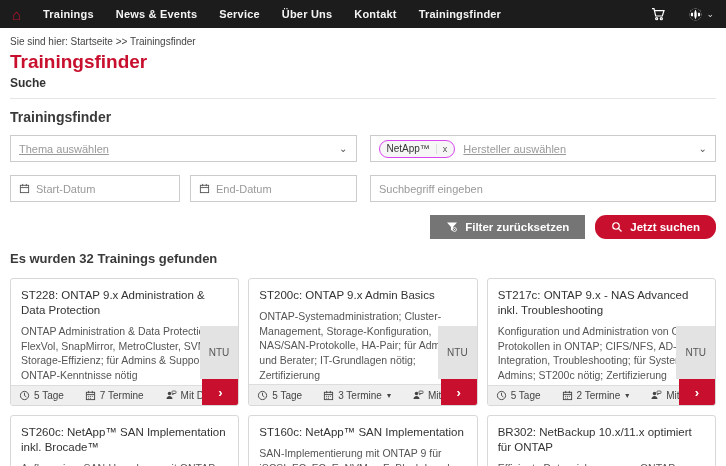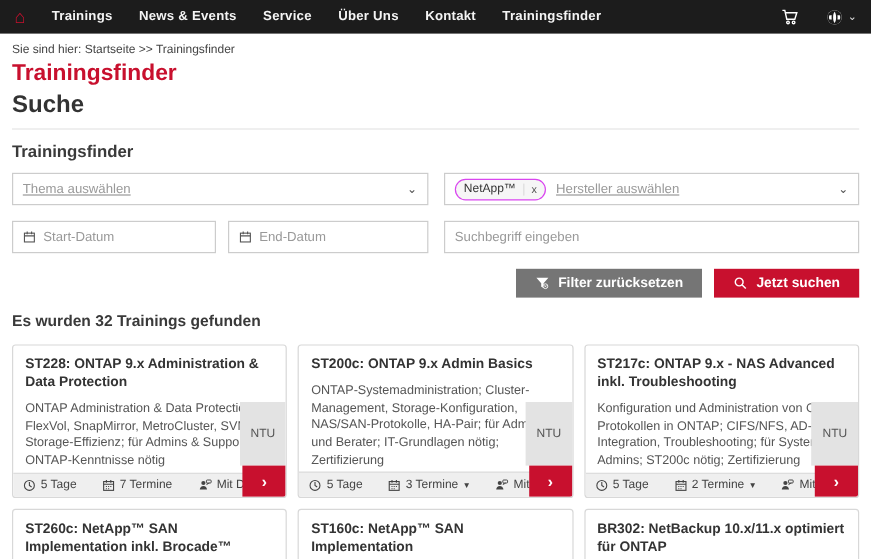--- a/index.html
+++ b/index.html
@@ -15,21 +15,21 @@
   .topbar .spacer { flex:1; }
   .topbar .icon-btn { color:#fff; display:flex; align-items:center; cursor:pointer; }
   .topbar svg { display:block; }
   .topbar .chev { color:#ddd; font-size:9px; margin-left:3px; }
 
   
   .page { padding:8px 10px 0 10px; }
   .breadcrumb { font-size:10px; color:#444; margin-bottom:4px; }
   .breadcrumb .bc-link { cursor:pointer; }
   h1.page-title { color:#c8102e; font-size:19px; font-weight:bold; margin-bottom:3px; }
-  h2.page-sub { color:#333; font-size:20px; font-weight:bold; margin-bottom:8px; }
+  h2.page-sub { color:#333; font-size:12px; font-weight:bold; margin-bottom:8px; }
   .divider { border-top:1px solid #e5e5e5; margin:0 0 10px 0; }
 
   
   .form-heading { font-size:14px; font-weight:bold; color:#3a3a3a; margin-bottom:10px; }
   .form-row1 { display:grid; grid-template-columns:1fr 1fr; gap:13px; margin-bottom:13px; }
   .form-row2 { display:grid; grid-template-columns:170px 167px 1fr; gap:10px; margin-bottom:13px; }
   .form-row2 .keyword-wrap { margin-left:3px; }
   .field { height:27px; border:1px solid #ccc; background:#fff; display:flex;
     align-items:center; padding:0 8px; font-size:11px; color:#999; position:relative; }
   .field .ph { color:#999;text-decoration:underline; }
@@ -41,29 +41,29 @@
   .tag { display:inline-flex; align-items:center; border:1px solid #d946ef; background:#f6f6f6;
     border-radius:10px; height:18px; padding:0 7px; font-size:10px; color:#333;
     margin-right:8px; gap:6px; }
   .tag .tag-x { color:#555; font-size:9px; cursor:pointer; border-left:1px solid #ddd; padding-left:6px; }
 
   .btn-row { display:flex; justify-content:flex-end; gap:10px; margin:6px 0 12px 0; }
   .btn { height:24px; display:inline-flex; align-items:center; justify-content:center;
     gap:7px; font-size:11.5px; font-weight:bold; color:#fff; padding:0 16px;
     border:none; cursor:pointer; font-family:"Liberation Sans",sans-serif; }
   .btn-gray { background:#757575; }
-  .btn-red { background:#c8102e; }
+  .btn-red { background:#c8102e;border-radius:11px; }
 
   
   .results-count { font-size:13px; font-weight:bold; color:#3a3a3a; margin:4px 0 12px 0; }
   .cards { display:grid; grid-template-columns:repeat(3,1fr); gap:9px; }
   .card { border:1px solid #d8d8d8; border-radius:3px; background:#fff; height:128px;
     position:relative; display:flex; flex-direction:column; overflow:hidden; }
   .card-body { padding:9px 10px 2px 10px; flex:1; }
-  .card-title { font-size:11.5px; font-weight:bold; color:#333; line-height:1.3;
+  .card-title { font-size:11.5px; font-weight:normal; color:#333; line-height:1.3;
     margin-bottom:6px; }
   .card-desc { font-size:10.5px; color:#555; line-height:1.4; }
   .card-badge { position:absolute; right:0; bottom:26px; background:#e3e3e3; color:#555;
     font-size:10px; padding:21px 9px; }
   .card-footer { height:26px; background:#efefef; border-top:1px solid #ddd;
     display:flex; align-items:center; padding:0 44px 0 8px; gap:21px;
     justify-content:space-between; font-size:10px; color:#444; }
   .meta { display:flex; align-items:center; gap:4px; white-space:nowrap; }
   .meta svg { display:block; }
   .meta .mchev { font-size:8px; color:#444; margin-left:1px; }

